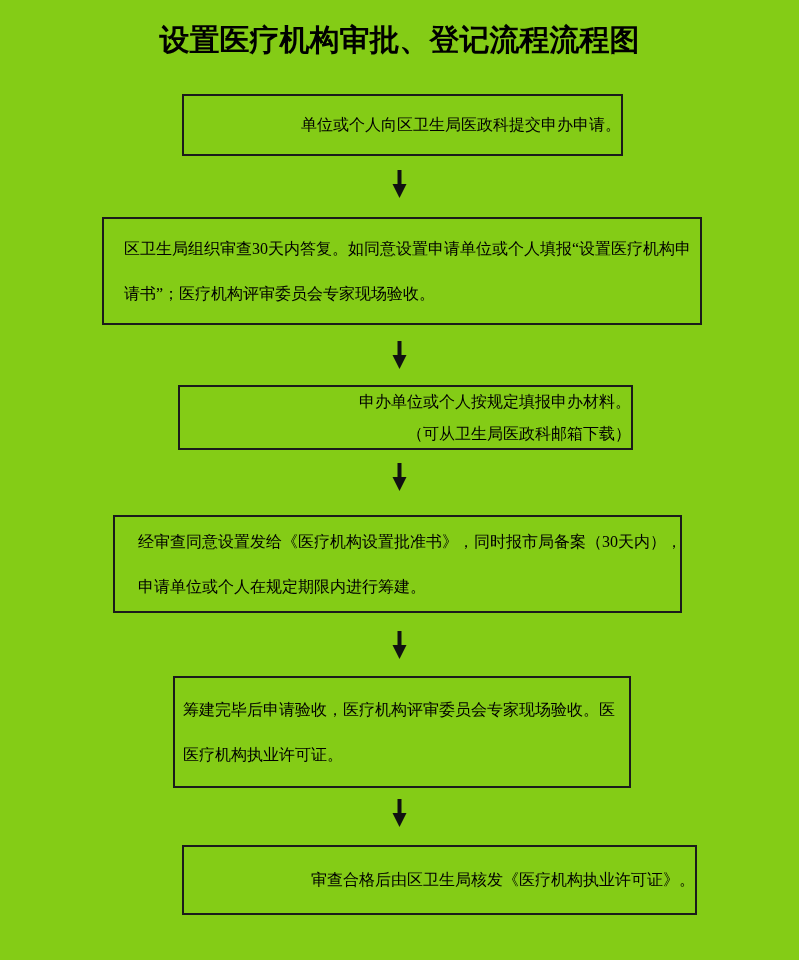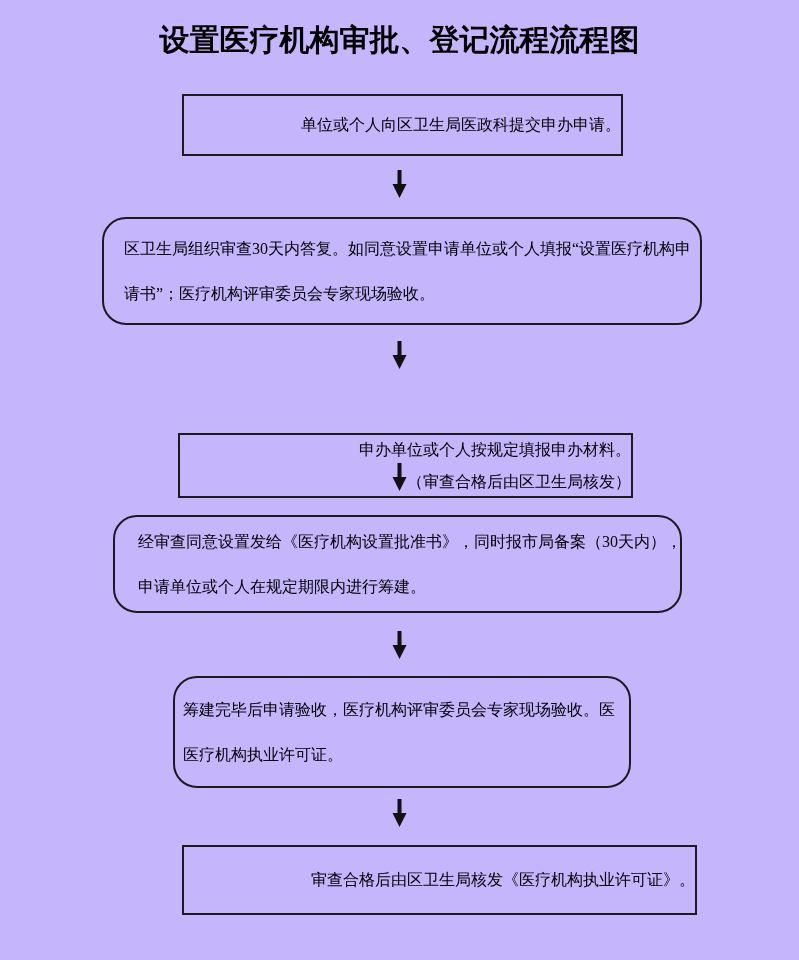--- a/index.html
+++ b/index.html
@@ -3,21 +3,21 @@
 <meta charset="utf-8">
 <style>
   html, body {
     margin: 0;
     padding: 0;
   }
   .page {
     position: relative;
     width: 799px;
     height: 960px;
-    background: #c4b5fd;
+    background: #84cc16;
     font-family: "Liberation Serif", "DejaVu Serif", serif;
     color: #000000;
     overflow: hidden;
   }
   .title {
     position: absolute;
     top: 22px;
     left: 0;
     width: 100%;
     text-align: center;
@@ -38,26 +38,25 @@
   .box .line {
     white-space: nowrap;
   }
   .align-center {
     align-items: flex-end;
     text-align: center;
   }
   .align-left {
     align-items: flex-start;
     text-align: left;
-    border-radius: 24px;
   }
   
   .box1 { left: 182px; top: 94px;  width: 441px; height: 62px;  line-height: 24px; }
   .box2 { left: 102px; top: 217px; width: 600px; height: 108px; line-height: 45px; padding-left: 20px; }
-  .box3 { left: 178px; top: 385px; width: 455px; height: 65px;  line-height: 32px; margin-top: 48px; }
+  .box3 { left: 178px; top: 385px; width: 455px; height: 65px;  line-height: 32px; }
   .box4 { left: 113px; top: 515px; width: 569px; height: 98px;  line-height: 45px; padding-left: 23px; }
   .box5 { left: 173px; top: 676px; width: 458px; height: 112px; line-height: 45px; padding-left: 8px; }
   .box6 { left: 142px; top: 845px; width: 515px; height: 70px;  line-height: 24px; margin-left: 40px; }
   .arrow {
     position: absolute;
     left: 392px;
     width: 15px;
     height: 28px;
   }
   .a1 { top: 170px; }
@@ -87,21 +86,21 @@
     <div class="line">请书”；医疗机构评审委员会专家现场验收。</div>
   </div>
 
   <svg class="arrow a2" viewBox="0 0 15 28">
     <rect x="5.5" y="0" width="4" height="15" fill="#111111"></rect>
     <polygon points="0.5,14 14.5,14 7.5,28" fill="#111111"></polygon>
   </svg>
 
   <div class="box box3 align-center">
     <div class="line">申办单位或个人按规定填报申办材料。</div>
-    <div class="line">（审查合格后由区卫生局核发）</div>
+    <div class="line">（可从卫生局医政科邮箱下载）</div>
   </div>
 
   <svg class="arrow a3" viewBox="0 0 15 28">
     <rect x="5.5" y="0" width="4" height="15" fill="#111111"></rect>
     <polygon points="0.5,14 14.5,14 7.5,28" fill="#111111"></polygon>
   </svg>
 
   <div class="box box4 align-left">
     <div class="line">经审查同意设置发给《医疗机构设置批准书》，同时报市局备案（30天内），</div>
     <div class="line">申请单位或个人在规定期限内进行筹建。</div>

